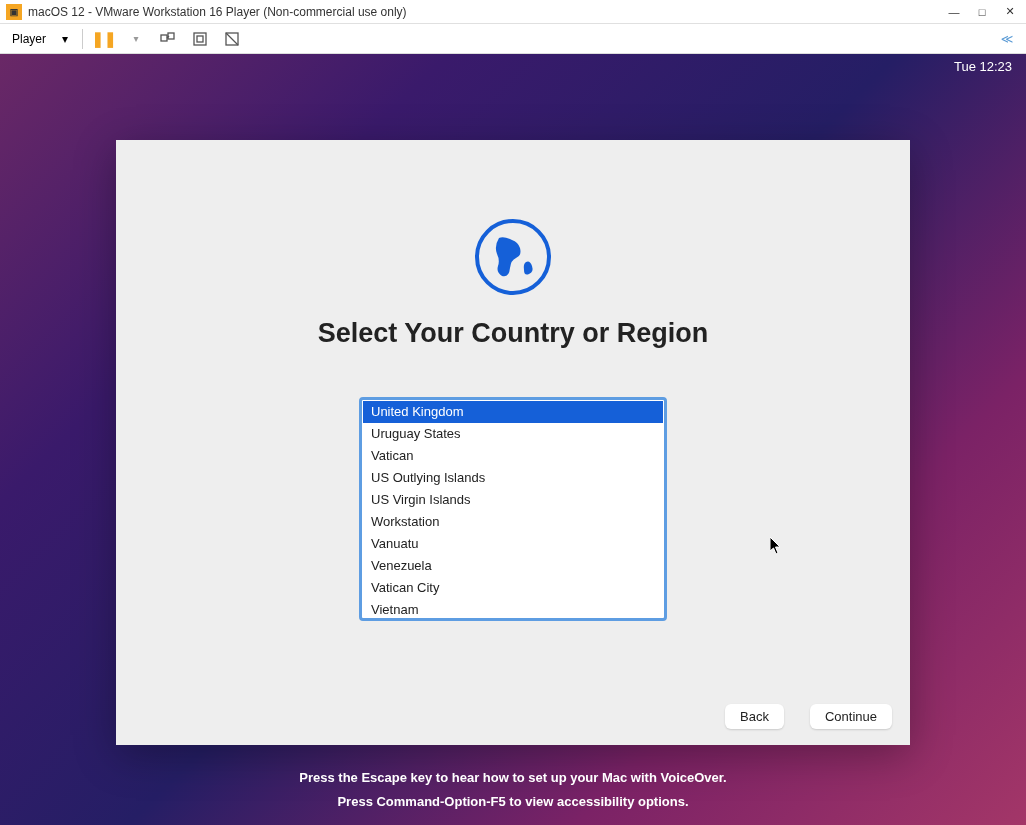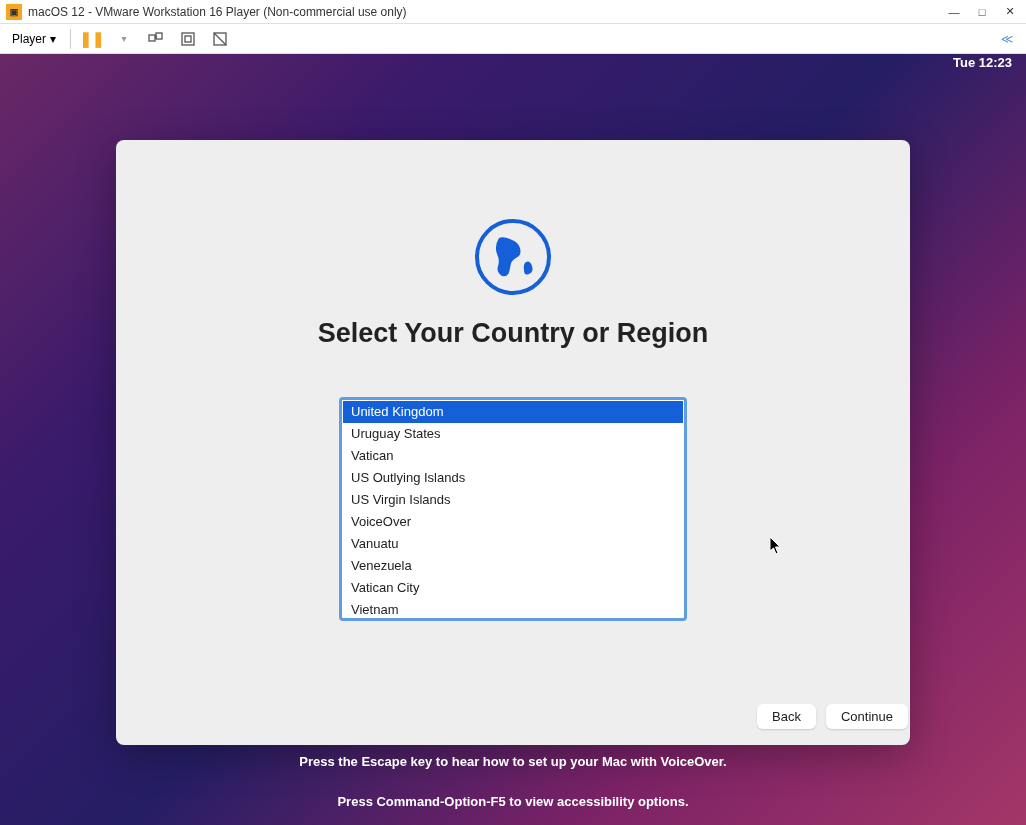--- a/index.html
+++ b/index.html
@@ -40,21 +40,21 @@
       height: 30px;
       background: #fff;
       display: flex;
       align-items: center;
       padding: 0 8px;
       border-bottom: 1px solid #ddd;
       font-size: 12px;
       gap: 10px;
     }
     .toolbar .player-menu {
-      display:flex;align-items:center;gap:4px;
+      display:flex;align-items:center;gap:16px;
       cursor:pointer;
       padding: 2px 4px;
     }
     .toolbar .divider { width:1px; height:20px; background:#ccc;}
     .toolbar .tb-btn {
       width: 22px; height: 22px;
       display:flex;align-items:center;justify-content:center;
       cursor:pointer;
       color:#555;
     }
@@ -64,53 +64,53 @@
       width: 1026px;
       height: 771px;
       background: linear-gradient(135deg, #6a2866 0%, #3a1a6b 25%, #251e65 50%, #7b2266 75%, #a33668 100%);
       position: relative;
       overflow:hidden;
     }
     .menu-bar {
       height: 24px;
       color: #fff;
       display: flex;
-      align-items: flex-end;
+      align-items: center;
       justify-content: flex-end;
-      padding: 16px 14px;
-      font-size: 13px;
-      font-weight: 700;
+      padding: 8px 14px;
+      font-size: 13px;
+      font-weight: 400;
     }
     .setup-card {
       position: absolute;
       left: 116px;
       top: 86px;
       width: 794px;
       height: 605px;
       background: #eee;
-      border-radius: 8px;
+      border-radius: 0;
       box-shadow: 0 10px 40px rgba(0,0,0,0.3);
       display: flex;
       flex-direction: column;
       align-items:center;
     }
     .globe-icon {
       margin-top: 78px;
       width: 78px;
       height: 78px;
     }
     .setup-title {
       margin-top: 22px;
       font-size: 27px;
       font-weight: 700;
       color: #222;
     }
     .country-list-wrap {
       margin-top: 48px;
-      width: 348px;
+      width: 308px;
       height: 224px;
       border: 3px solid #5e9de2;
       border-radius: 4px;
       background: #fff;
       position: relative;
       padding: 1px;
     }
     .country-list {
       width: 100%;
       height: 100%;
@@ -124,45 +124,45 @@
       padding: 2px 8px;
       cursor: pointer;
       line-height: 18px;
     }
     .country-item.selected {
       background: #1560d8;
       color: #fff;
     }
     .button-row {
       position: absolute;
-      right: 2px;
+      right: 18px;
       bottom: 16px;
       display:flex;
-      gap: 10px;
+      gap: 26px;
       align-items: center;
     }
     .mac-btn {
       background: #fff;
       border: none;
       border-radius: 6px;
       padding: 5px 15px;
       font-size: 13px;
       color: #222;
       cursor:pointer;
       box-shadow: 0 1px 2px rgba(0,0,0,0.15);
     }
     .footer-text {
       position: absolute;
       width: 100%;
       text-align: center;
       color: #fff;
       font-size: 13px;
       font-weight: 600;
     }
-    .footer-line1 { bottom: 56px; }
+    .footer-line1 { bottom: 40px; }
     .footer-line2 { bottom: 16px; text-align: center; }
     .cursor {
       position:absolute;
       left: 770px;
       top: 483px;
       font-size: 16px;
       color:#000;
       pointer-events:none;
     }
   </style>
@@ -225,21 +225,21 @@
     </div>
     <div class="setup-title">Select Your Country or Region</div>
 
     <div class="country-list-wrap">
       <div class="country-list" id="country-list">
           <div class="country-item selected">United Kingdom</div>
           <div class="country-item">Uruguay States</div>
           <div class="country-item">Vatican</div>
           <div class="country-item">US Outlying Islands</div>
           <div class="country-item">US Virgin Islands</div>
-          <div class="country-item">VoiceOver</div>
+          <div class="country-item">Workstation</div>
           <div class="country-item">Vanuatu</div>
           <div class="country-item">Venezuela</div>
           <div class="country-item">Vatican City</div>
           <div class="country-item">Vietnam</div>
         </div>
     </div>
 
     <div class="button-row">
       <button class="mac-btn">Back</button>
       <button class="mac-btn">Continue</button>

